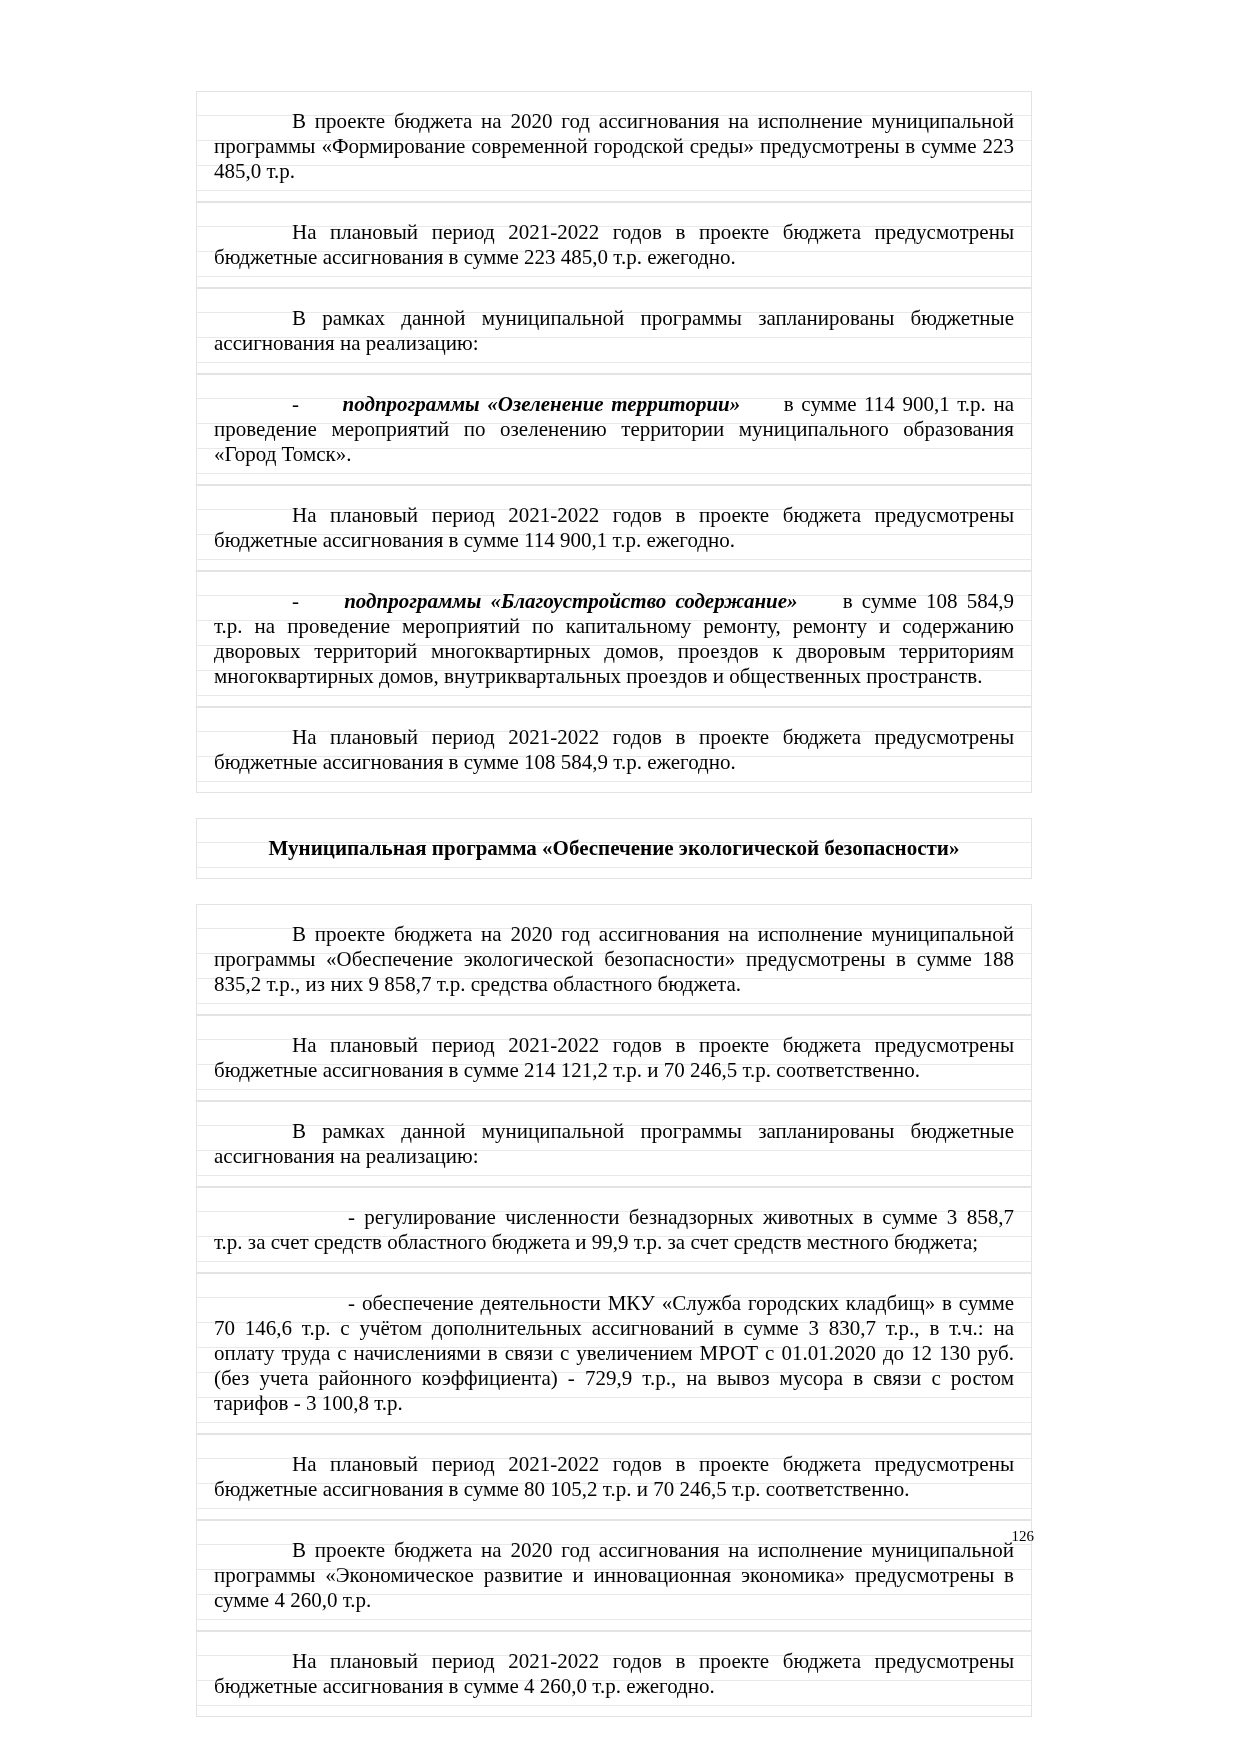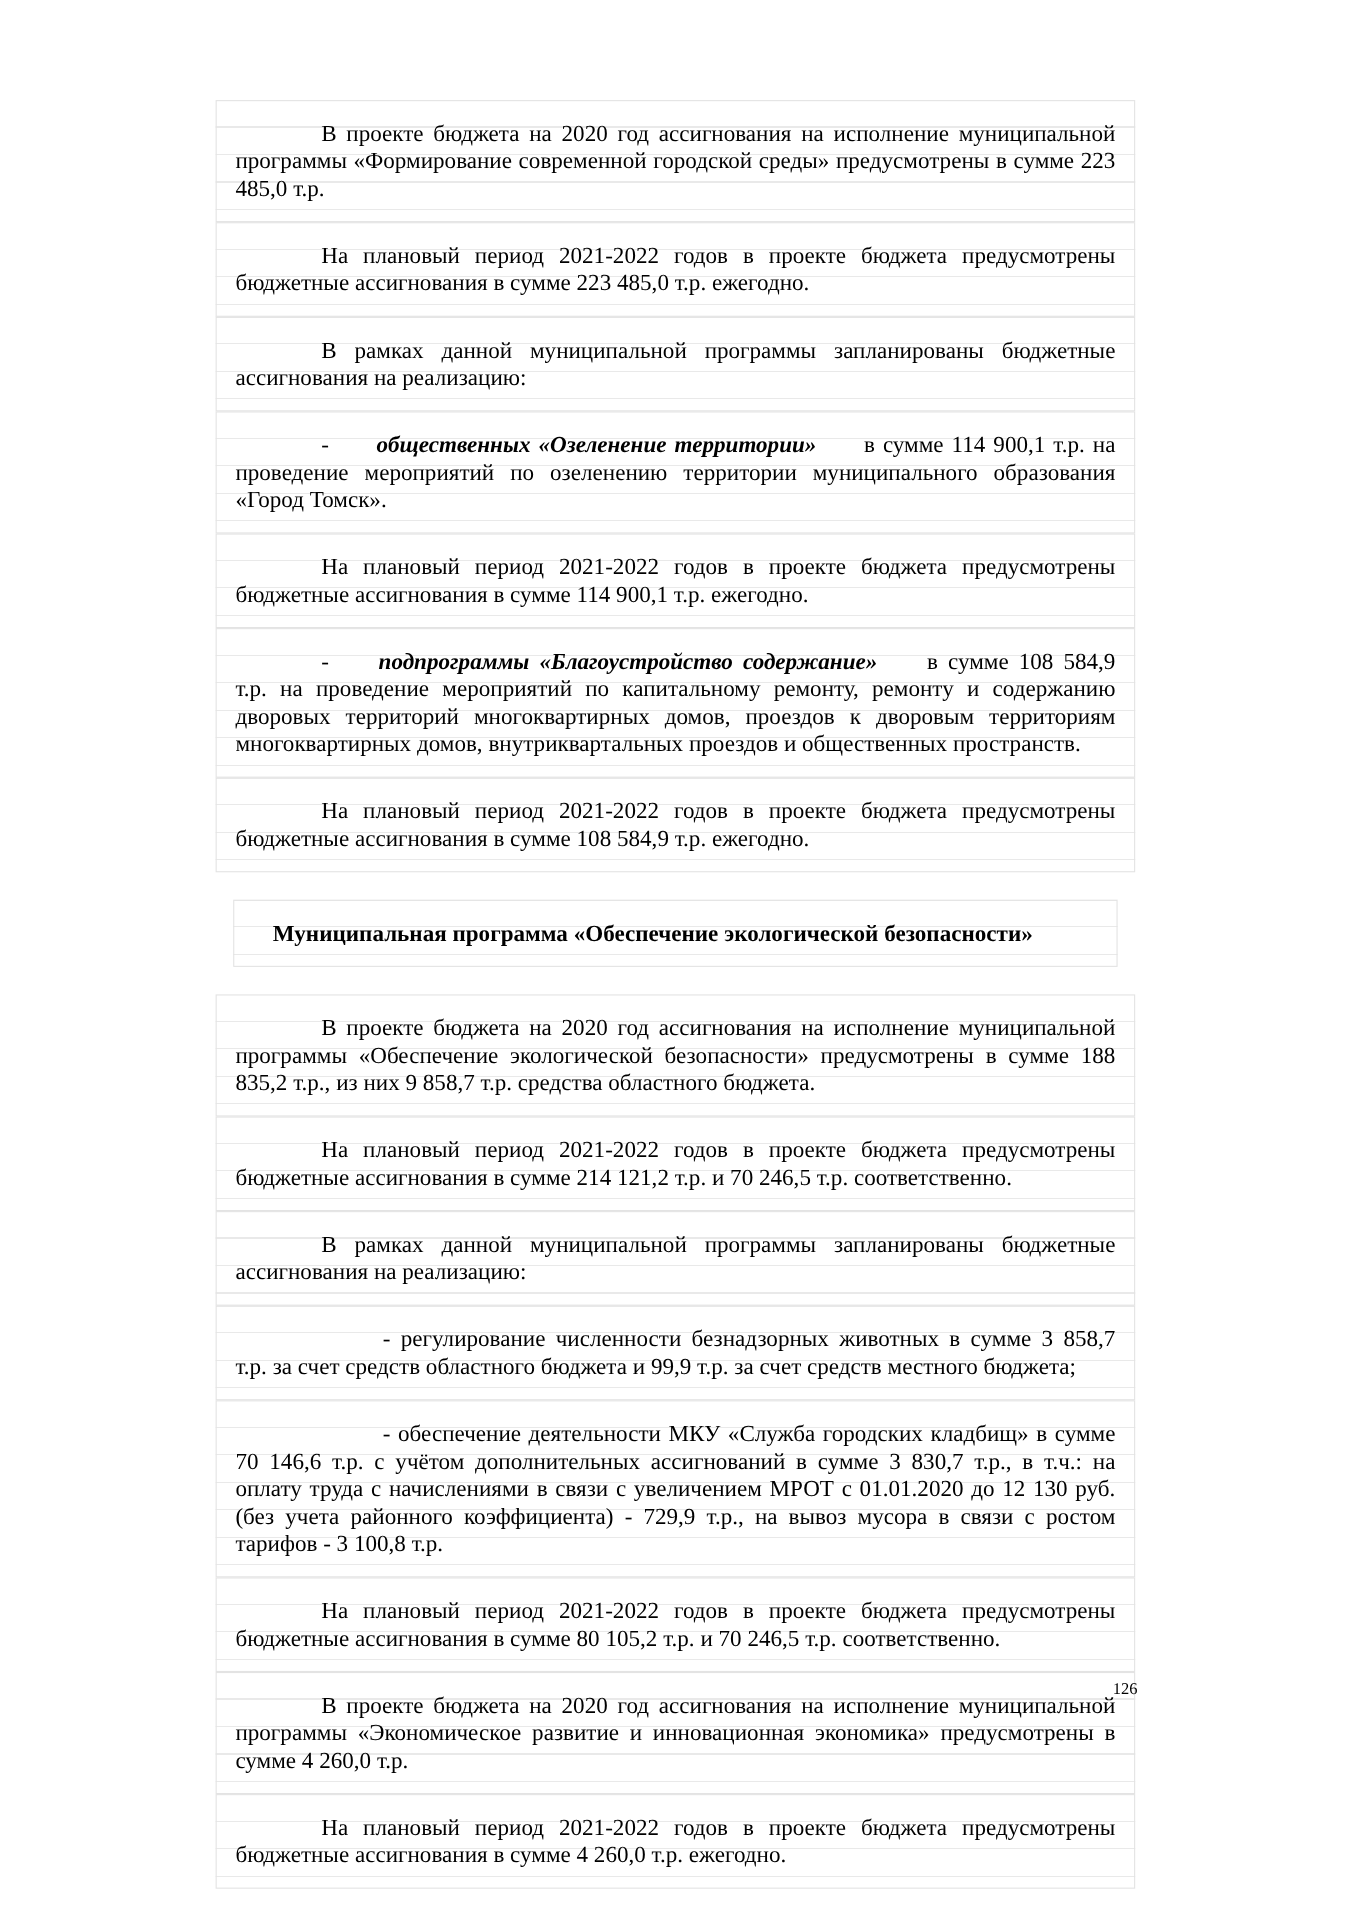--- a/index.html
+++ b/index.html
@@ -25,22 +25,23 @@
     text-indent: 60px;
     outline: 1px solid #e3e3e3;
     outline-offset: -1px;
     background-image: repeating-linear-gradient(180deg,
       transparent 0, transparent 24px, #e9e9e9 24px, #e9e9e9 25px);
   }
   .sub { text-indent: 116px; }
   .bi { font-weight: bold; font-style: italic; }
   .heading {
     font-weight: bold;
+    text-align: center;
     text-indent: 0;
-    margin: 25px 16px;
+    margin: 25px 0;
     outline: 1px solid #e3e3e3;
     outline-offset: -1px;
   }
   .pagenum {
     position: absolute;
     right: 206px;
     top: 1492px;
     font-size: 15px;
     font-weight: normal;
   }
@@ -50,21 +51,21 @@
 
 <div class="page">
   <div class="content">
 
     <p class="para"><span>В проекте бюджета на 2020 год ассигнования на исполнение муниципальной программы «Формирование современной городской среды» предусмотрены в сумме 223 485,0 т.р.</span></p>
 
     <p class="para"><span>На плановый период 2021-2022 годов в проекте бюджета предусмотрены бюджетные ассигнования в сумме 223 485,0 т.р. ежегодно.</span></p>
 
     <p class="para"><span>В рамках данной муниципальной программы запланированы бюджетные ассигнования на реализацию:</span></p>
 
-    <p class="para"><span>- </span><span class="bi">общественных «Озеленение территории»</span><span> в сумме 114 900,1 т.р.  на проведение мероприятий по озеленению территории муниципального образования «Город Томск».</span></p>
+    <p class="para"><span>- </span><span class="bi">подпрограммы «Озеленение территории»</span><span> в сумме 114 900,1 т.р.  на проведение мероприятий по озеленению территории муниципального образования «Город Томск».</span></p>
 
     <p class="para"><span>На плановый период 2021-2022 годов в проекте бюджета предусмотрены бюджетные ассигнования в сумме 114 900,1 т.р. ежегодно.</span></p>
 
     <p class="para"><span>- </span><span class="bi">подпрограммы «Благоустройство содержание»</span><span> в сумме 108 584,9 т.р. на проведение мероприятий по капитальному ремонту, ремонту и содержанию дворовых территорий многоквартирных домов, проездов к дворовым территориям многоквартирных домов, внутриквартальных проездов и общественных пространств.</span></p>
 
     <p class="para"><span>На плановый период 2021-2022 годов в проекте бюджета предусмотрены бюджетные ассигнования в сумме 108 584,9 т.р. ежегодно.</span></p>
 
     <p class="para heading"><span>Муниципальная программа «Обеспечение экологической безопасности»</span></p>
 
     <p class="para"><span>В проекте бюджета на 2020 год ассигнования на исполнение муниципальной программы «Обеспечение экологической безопасности» предусмотрены в сумме 188 835,2 т.р., из них 9 858,7 т.р. средства областного бюджета.</span></p>

